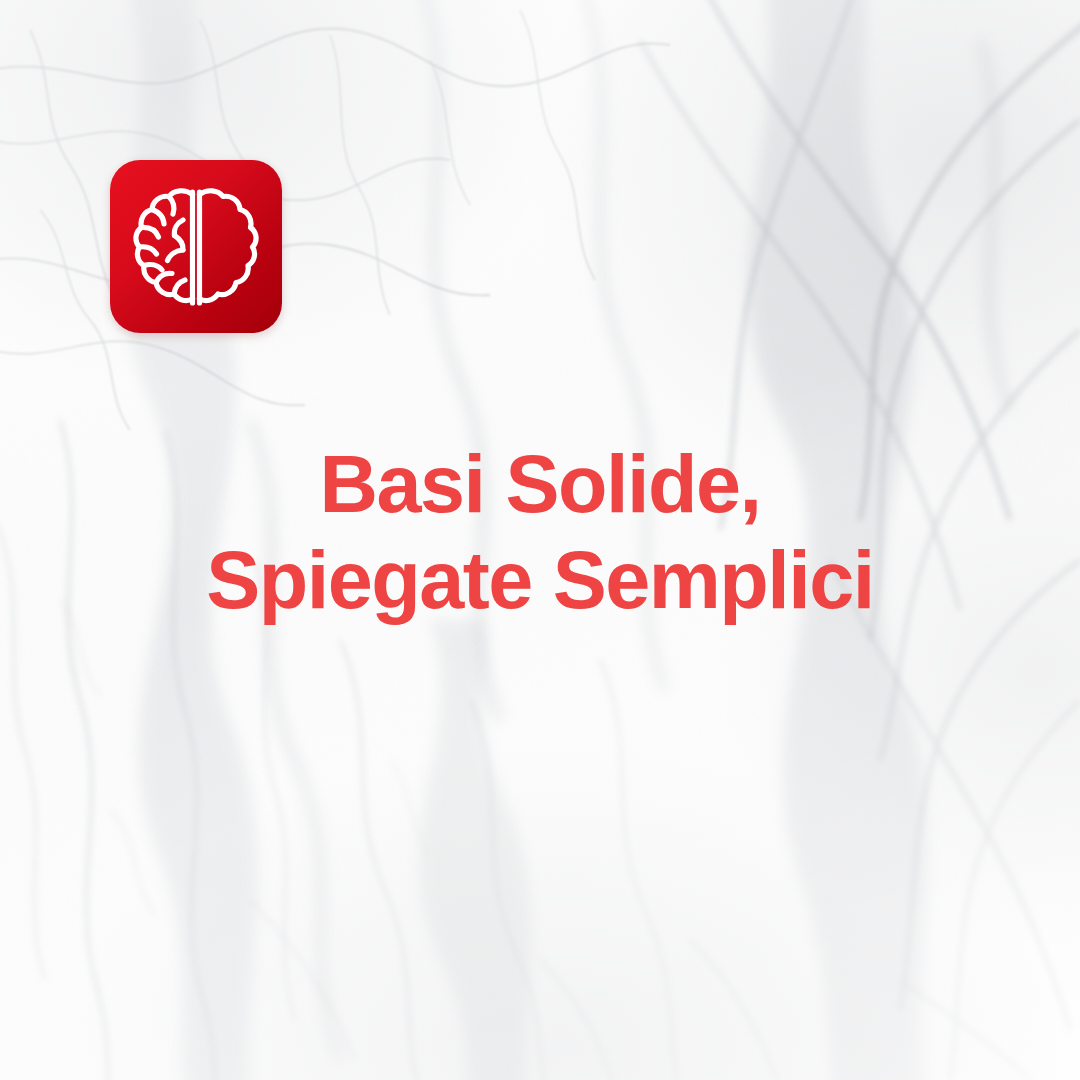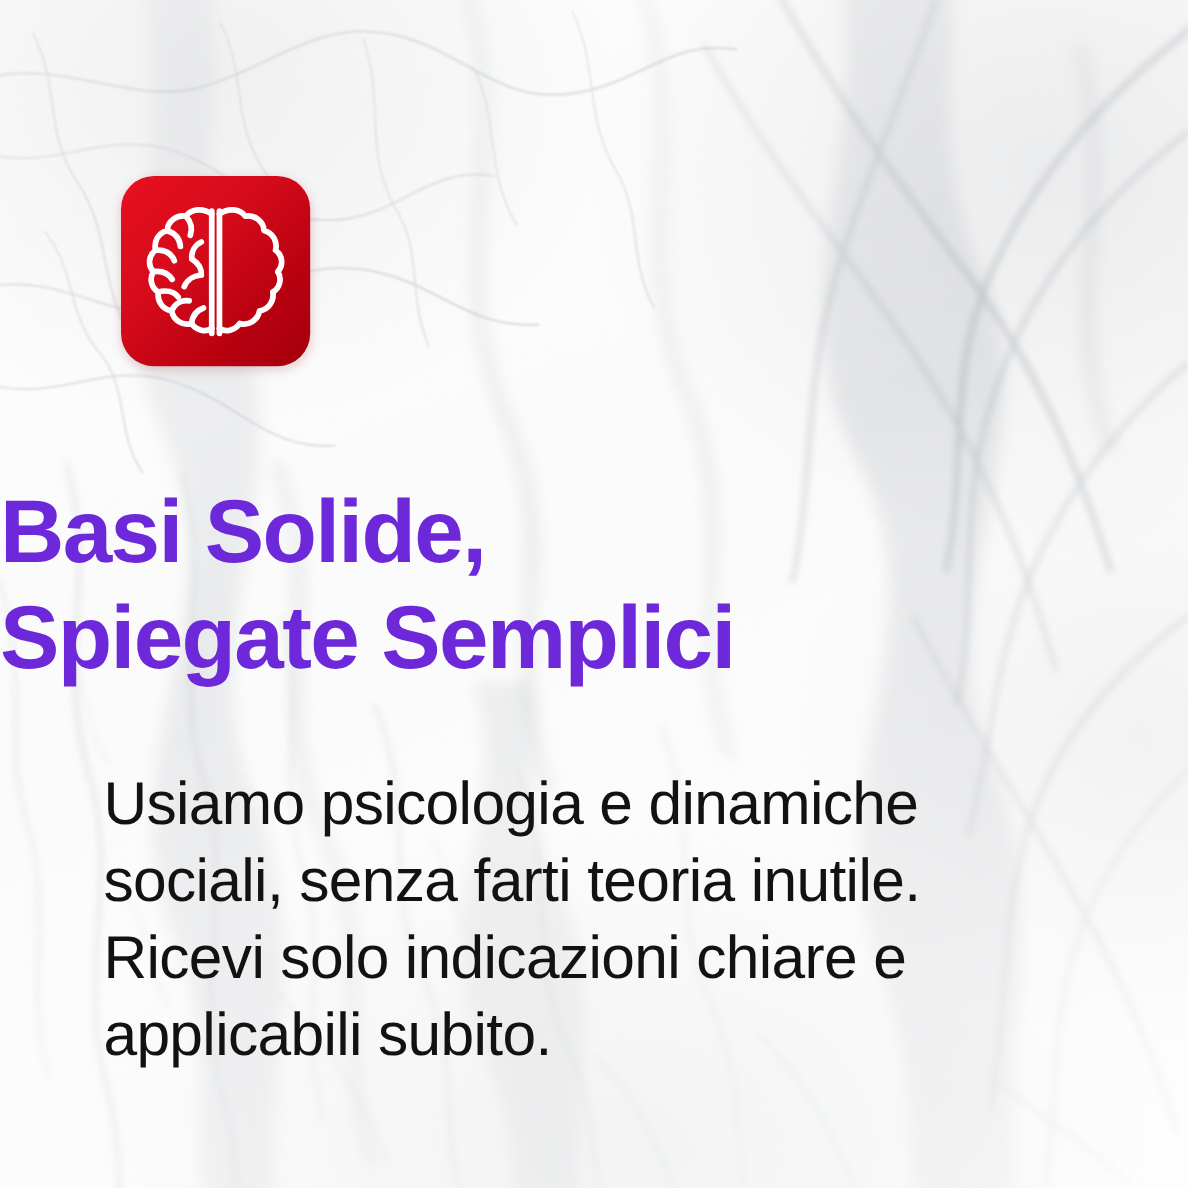--- a/index.html
+++ b/index.html
@@ -65,22 +65,22 @@
     justify-content: center;
   }
   #brain-icon svg { display: block; }
 
   
   #headline {
     position: absolute;
     left: 0;
     top: 382px;
     width: 1080px;
-    text-align: left;
-    color: #6d28d9;
+    text-align: center;
+    color: #ef4444;
     font-size: 81px;
     font-weight: 700;
     line-height: 96px;
     letter-spacing: -1.5px;
     white-space: pre-line;
   }
 
   
   #body-copy {
     position: absolute;
@@ -234,19 +234,15 @@
             <path d="M41.5,49.5 C47,53 50.5,58.5 50,64"></path>
             <path d="M50,64 C43,64.5 37,68.5 34.5,74.5"></path>
           </g>
         </svg>
       </span>
     </div>
 
     <h1 id="headline">Basi Solide,
 Spiegate Semplici</h1>
 
-    <p id="body-copy">Usiamo psicologia e dinamiche
-sociali, senza farti teoria inutile.
-Ricevi solo indicazioni chiare e
-applicabili subito.</p>
 
   </div>
 </div>
 
 </body></html>

